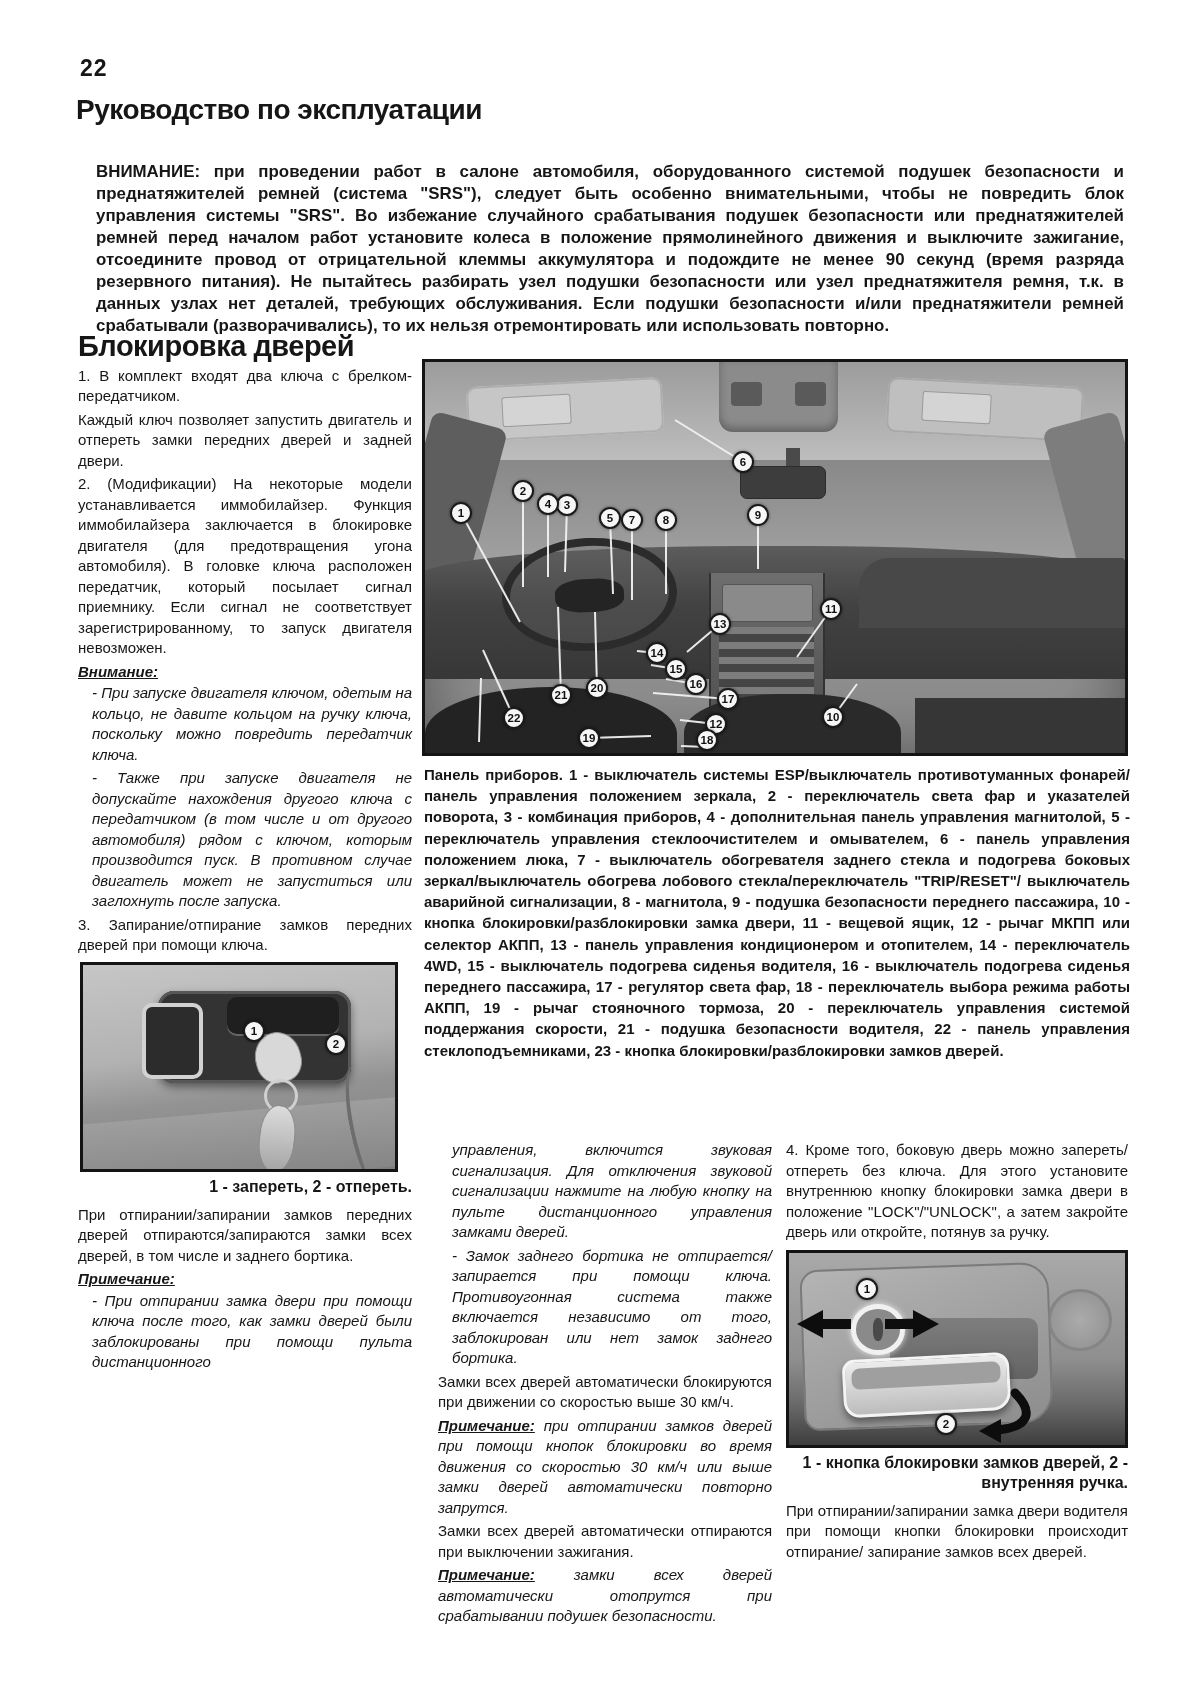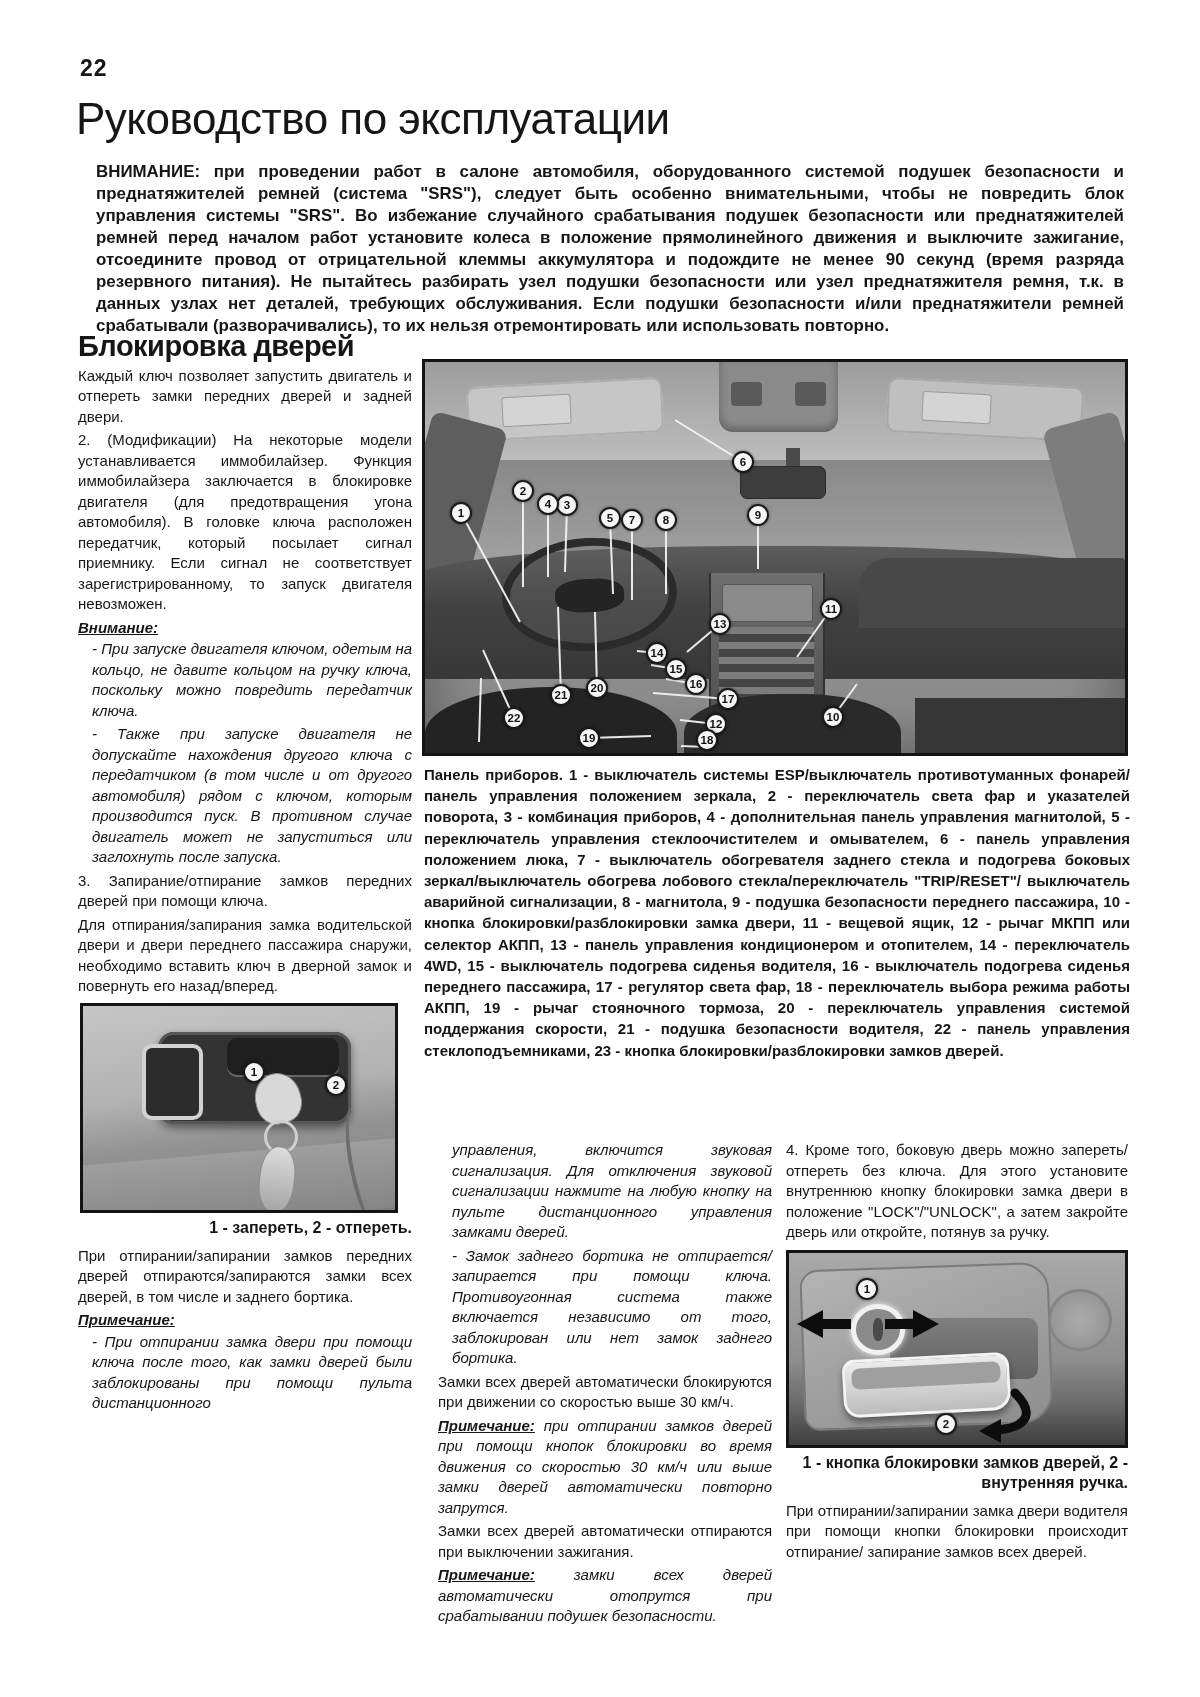--- a/index.html
+++ b/index.html
@@ -1,20 +1,20 @@
 <!DOCTYPE html>
 <html><head>
 <meta charset="utf-8">
 <style>
   html,body{margin:0;padding:0;}
   body{width:1200px;height:1697px;background:#ffffff;position:relative;overflow:hidden;
        font-family:"Liberation Sans",sans-serif;color:#161616;}
   .abs{position:absolute;}
   .pagenum{left:80px;top:55px;font-size:23px;font-weight:bold;letter-spacing:1px;}
-  .h1{left:76px;top:94px;font-size:44px;font-weight:normal;letter-spacing:-0.5px;}
+  .h1{left:76px;top:94px;font-size:28px;font-weight:bold;letter-spacing:-0.5px;}
   .intro{left:96px;top:161px;width:1028px;font-size:16.9px;line-height:22px;font-weight:bold;
          text-align:justify;}
   .col{font-size:15px;line-height:20.5px;text-align:justify;}
   .col p{margin:0 0 3px 0;}
   .col1{left:78px;top:336px;width:334px;}
   .col2{left:438px;top:1140px;width:334px;}
   .col3{left:786px;top:1140px;width:342px;}
   .h2{font-size:29px;font-weight:bold;margin:0 0 9px 0;letter-spacing:-0.5px;}
   .it{font-style:italic;}
   .ind{padding-left:14px;}
@@ -97,27 +97,27 @@
 </style>
 </head>
 <body>
 
 <div class="abs pagenum">22</div>
 <div class="abs h1">Руководство по эксплуатации</div>
 <div class="abs intro">ВНИМАНИЕ: при проведении работ в салоне автомобиля, оборудованного системой подушек безопасности и преднатяжителей ремней (система "SRS"), следует быть особенно внимательными, чтобы не повредить блок управления системы "SRS". Во избежание случайного срабатывания подушек безопасности или преднатяжителей ремней перед началом работ установите колеса в положение прямолинейного движения и выключите зажигание, отсоедините провод от отрицательной клеммы аккумулятора и подождите не менее 90 секунд (время разряда резервного питания). Не пытайтесь разбирать узел подушки безопасности или узел преднатяжителя ремня, т.к. в данных узлах нет деталей, требующих обслуживания. Если подушки безопасности и/или преднатяжители ремней срабатывали (разворачивались), то их нельзя отремонтировать или использовать повторно.</div>
 
 <div class="abs col col1">
   <div class="h2">Блокировка дверей</div>
+  <p>1. В комплект входят два ключа с брелком-передатчиком.</p>
   <p>Каждый ключ позволяет запустить двигатель и отпереть замки передних дверей и задней двери.</p>
   <p>2. (Модификации) На некоторые модели устанавливается иммобилайзер. Функция иммобилайзера заключается в блокировке двигателя (для предотвращения угона автомобиля). В головке ключа расположен передатчик, который посылает сигнал приемнику. Если сигнал не соответствует зарегистрированному, то запуск двигателя невозможен.</p>
   <p class="it" style="margin-bottom:1px;"><span class="lbl">Внимание:</span></p>
   <p class="it ind">- При запуске двигателя ключом, одетым на кольцо, не давите кольцом на ручку ключа, поскольку можно повредить передатчик ключа.</p>
   <p class="it ind">- Также при запуске двигателя не допускайте нахождения другого ключа с передатчиком (в том числе и от другого автомобиля) рядом с ключом, которым производится пуск. В противном случае двигатель может не запуститься или заглохнуть после запуска.</p>
   <p>3. Запирание/отпирание замков передних дверей при помощи ключа.</p>
-  <p>Для отпирания/запирания замка водительской двери и двери переднего пассажира снаружи, необходимо вставить ключ в дверной замок и повернуть его назад/вперед.</p>
 
   <div class="photo dh">
     <div class="dh-lower"></div>
     <div class="dh-handle"></div>
     <div class="dh-rim"></div>
     <div class="dh-grip"></div>
     <div class="dh-keyhead"></div>
     <div class="dh-ring"></div>
     <div class="dh-fob"></div>
     <div class="dh-edge"></div>

